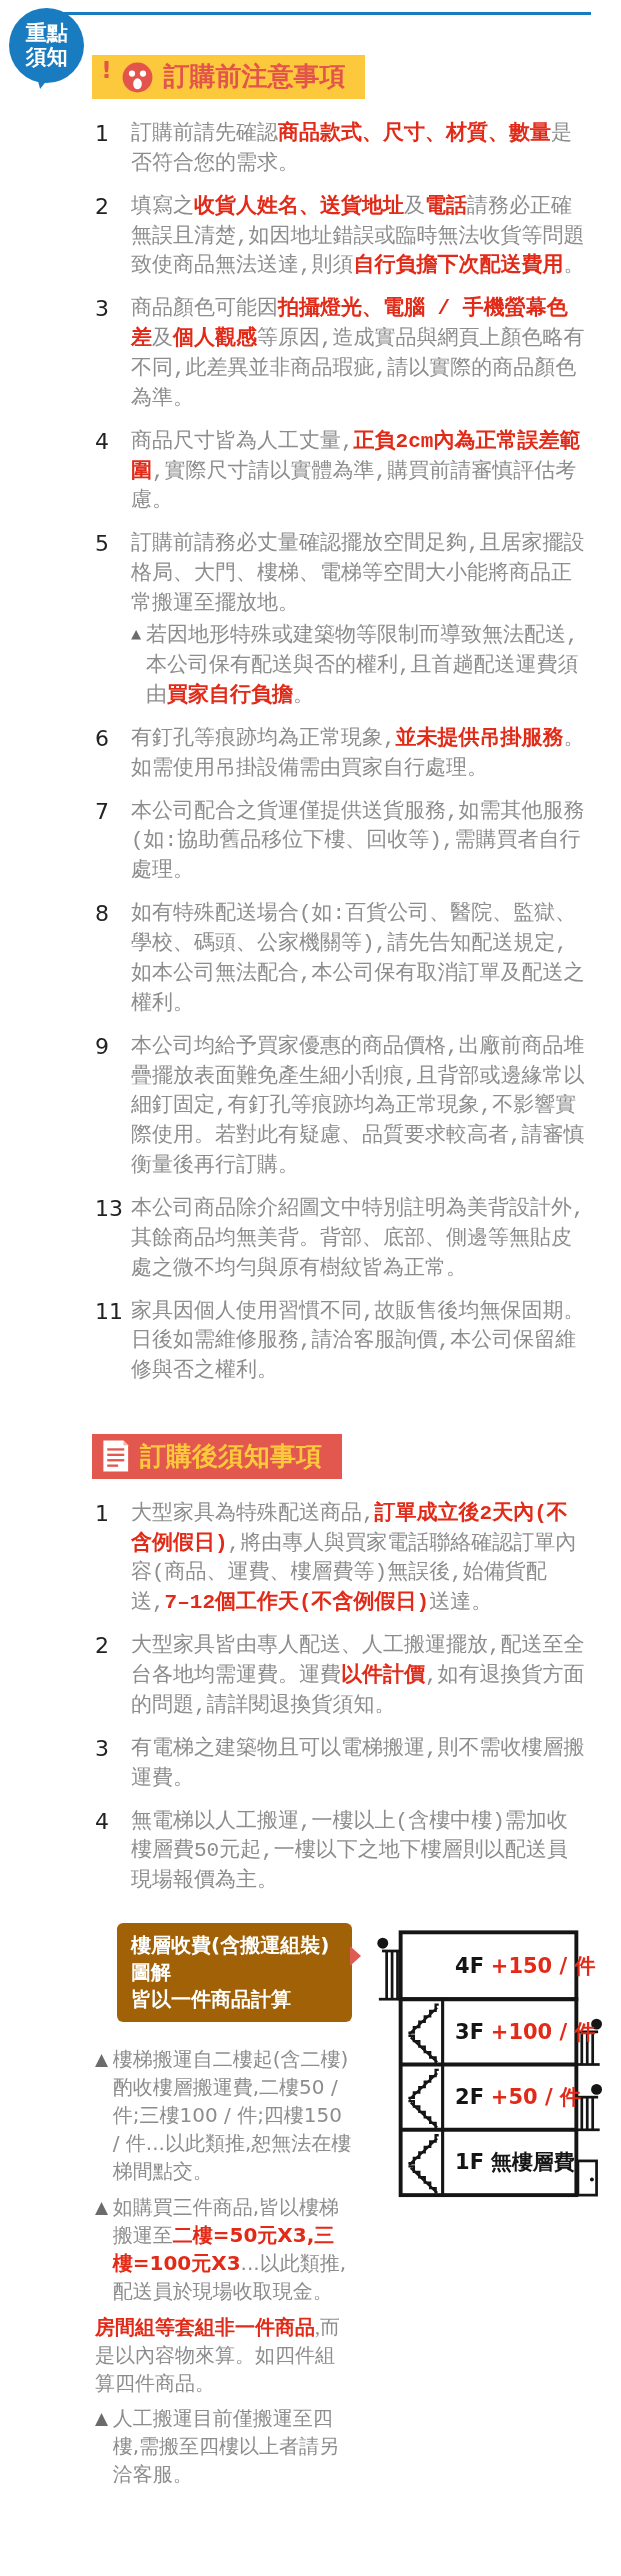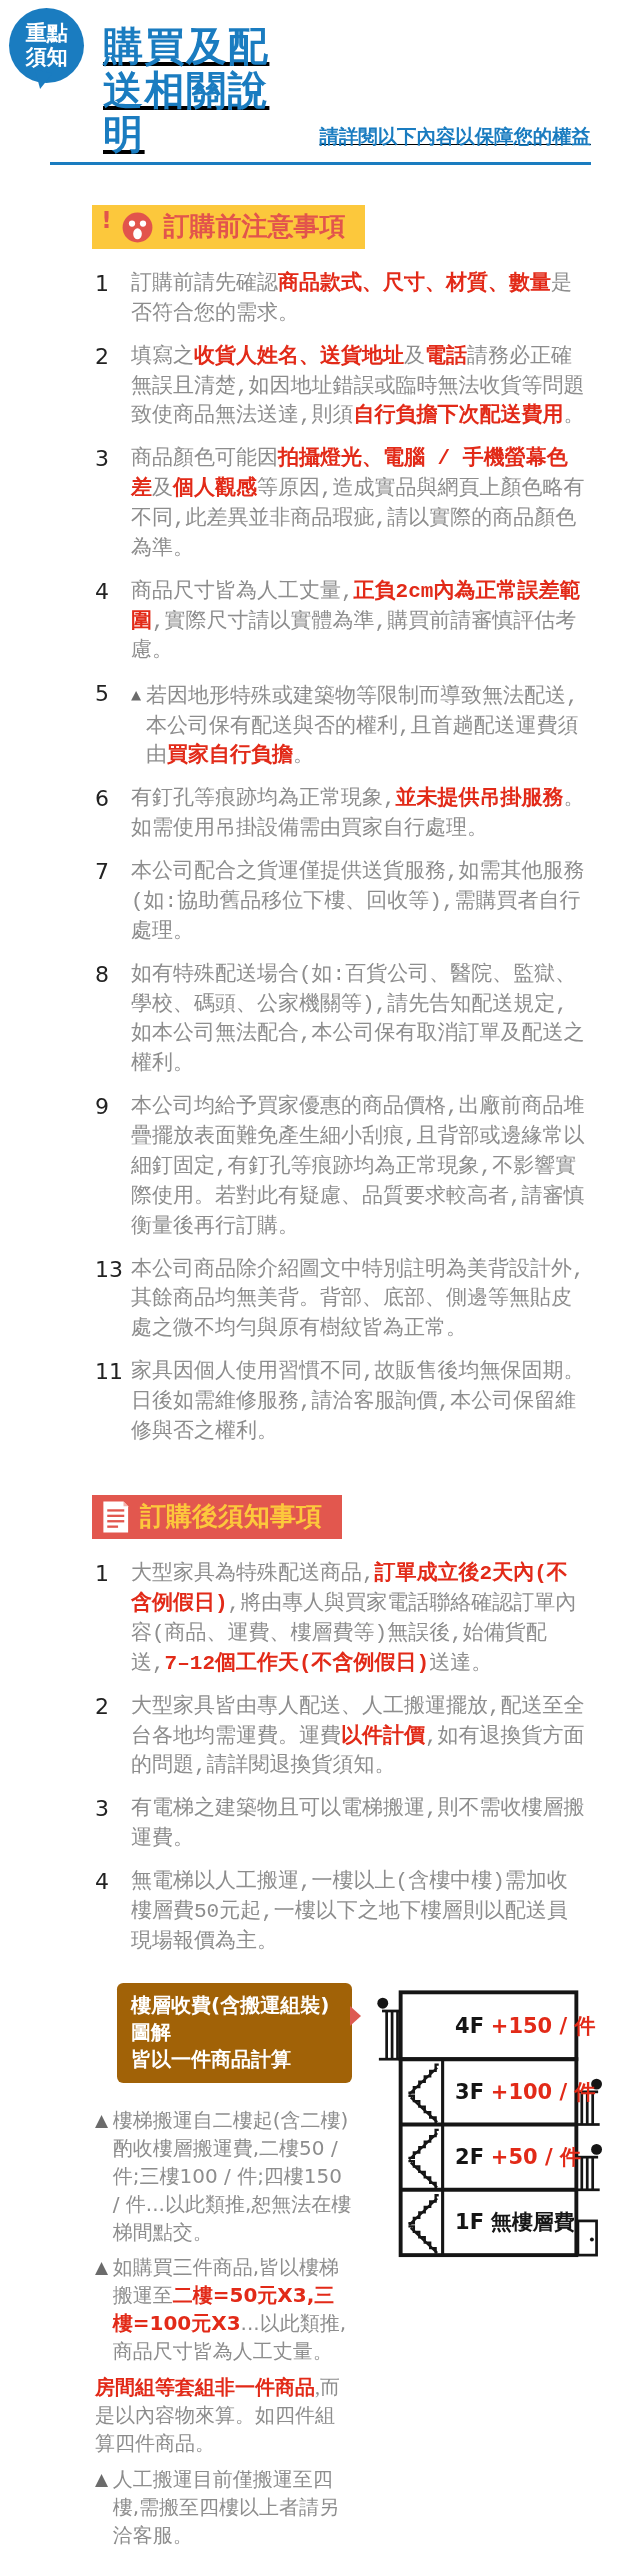--- a/index.html
+++ b/index.html
@@ -4,21 +4,21 @@
 <style>
   :root{
     --blue:#1a7cc0; --yellow:#fcc83c; --salmon:#e2574e; --red:#e22a18;
     --gray:#8d8d8d; --dark:#222;
   }
   *{box-sizing:border-box;}
   body{margin:0;background:#fff;font-family:"DejaVu Sans","Liberation Sans",sans-serif;}
   .page{width:622px;height:2576px;overflow:hidden;background:#fff;position:relative;}
 
   
-  .top{position:relative;padding:24px 31px 0 31px;text-decoration:underline;}
+  .top{position:relative;padding:6px 31px 0 31px;}
   .badge{position:absolute;left:9.3px;top:7.8px;width:75px;height:75px;border-radius:50%;
     background:var(--blue);color:#fff;display:flex;flex-direction:column;align-items:center;
     justify-content:center;font-weight:700;font-size:21px;line-height:1.15;z-index:2;}
   .badge:after{content:"";position:absolute;left:23px;bottom:-15.5px;width:0;height:0;
     border:9.3px solid transparent;border-top:18.7px solid var(--blue);transform:rotate(12deg);}
   .titlerow{padding-left:72px;display:flex;align-items:flex-end;gap:12.4px;min-height:75px;}
   .bigtitle{color:var(--blue);font-weight:700;font-size:40px;letter-spacing:1.6px;line-height:1.1;}
   .subtitle{color:var(--blue);font-size:19.4px;font-weight:700;padding-bottom:6.2px;white-space:nowrap;}
   .toprule{border:none;border-top:3.1px solid var(--blue);margin:6.2px 0 0 19.4px;}
 
@@ -58,24 +58,20 @@
 </head>
 <body>
 
 <div class="page">
 
   <div class="top">
     <div class="badge">
       <span>重點</span>
       <span>須知</span>
     </div>
-    <div class="titlerow">
-      <div class="bigtitle">購買及配送相關說明</div>
-      <div class="subtitle">請詳閱以下內容以保障您的權益</div>
-    </div>
     <hr class="toprule">
   </div>
 
   <div class="sec">
     <div class="sec-head ybg">
       <span class="excl">!</span>
       <span class="icn">
         <svg width="33" height="33" viewBox="0 0 42 42">
             <circle cx="21" cy="21" r="19" fill="#e2544c"></circle>
             <circle cx="14" cy="16" r="4" fill="#fff"></circle>
@@ -106,20 +102,21 @@
         </div>
         <div class="item">
           <div class="num">4</div>
           <div class="ibody">
             <div class="p"><span>商品尺寸皆為人工丈量,</span><span class="em">正負2cm內為正常誤差範圍</span><span>,實際尺寸請以實體為準,購買前請審慎評估考慮。</span></div>
           </div>
         </div>
         <div class="item">
           <div class="num">5</div>
           <div class="ibody">
+            <div class="p"><span>訂購前請務必丈量確認擺放空間足夠,且居家擺設格局、大門、樓梯、電梯等空間大小能將商品正常搬運至擺放地。</span></div>
             <div class="sub">
               <span class="mark">▲</span>
               <span class="subtext"><span>若因地形特殊或建築物等限制而導致無法配送,本公司保有配送與否的權利,且首趟配送運費須由</span><span class="em">買家自行負擔</span><span>。</span></span>
             </div>
           </div>
         </div>
         <div class="item">
           <div class="num">6</div>
           <div class="ibody">
             <div class="p"><span>有釘孔等痕跡均為正常現象,</span><span class="em">並未提供吊掛服務</span><span>。如需使用吊掛設備需由買家自行處理。</span></div>
@@ -206,21 +203,21 @@
           <div>樓層收費(含搬運組裝)圖解</div>
           <div>皆以一件商品計算</div>
         </div>
         <div class="fnotes">
             <div class="sub">
               <span class="mark">▲</span>
               <span class="subtext"><span>樓梯搬運自二樓起(含二樓)酌收樓層搬運費,二樓50 / 件;三樓100 / 件;四樓150 / 件...以此類推,恕無法在樓梯間點交。</span></span>
             </div>
             <div class="sub">
               <span class="mark">▲</span>
-              <span class="subtext"><span>如購買三件商品,皆以樓梯搬運至</span><span class="em">二樓=50元X3,三樓=100元X3</span><span>...以此類推,商品尺寸皆為人工丈量。</span></span>
+              <span class="subtext"><span>如購買三件商品,皆以樓梯搬運至</span><span class="em">二樓=50元X3,三樓=100元X3</span><span>...以此類推,配送員於現場收取現金。</span></span>
             </div>
             <div class="sub nomk">
               <span class="subtext"><span class="em">房間組等套組非一件商品</span><span>,而是以內容物來算。如四件組算四件商品。</span></span>
             </div>
             <div class="sub">
               <span class="mark">▲</span>
               <span class="subtext"><span>人工搬運目前僅搬運至四樓,需搬至四樓以上者請另洽客服。</span></span>
             </div>
           </div>
       </div>

